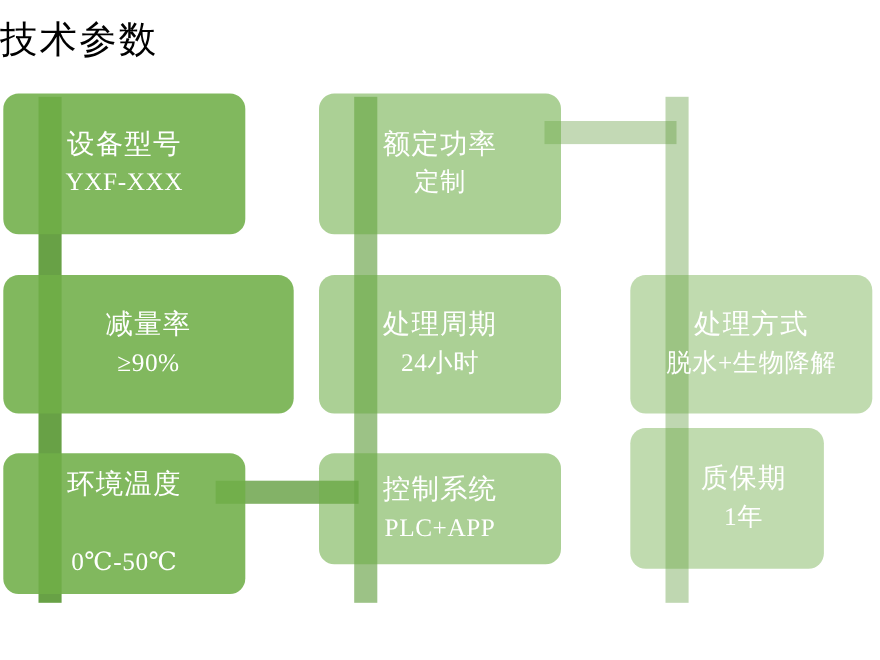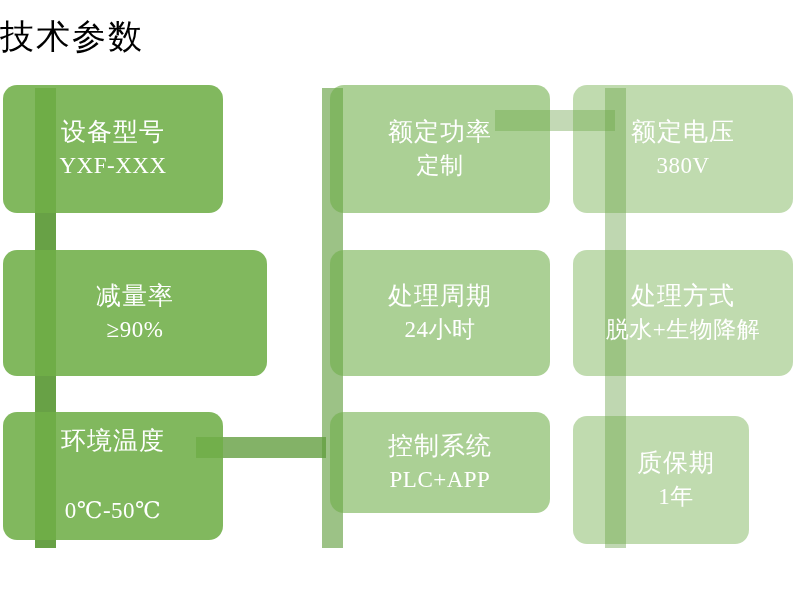--- a/index.html
+++ b/index.html
@@ -61,21 +61,21 @@
   }
   .card .value {
     font-size: 23px;
     line-height: 34px;
     letter-spacing: 0.5px;
     white-space: nowrap;
   }
 
   
   .tint-1 { background: rgba(111,174,72, 0.88); }
-  .tint-2 { background: rgba(111,174,72, 0.58); margin-left: 40px; }
+  .tint-2 { background: rgba(111,174,72, 0.58); }
   .tint-3 { background: rgba(111,174,72, 0.44); }
 
   
   .cv-1 { background: rgba(96,156,60, 0.95); }
   .cv-2 { background: rgba(96,156,60, 0.62); }
   .cv-3 { background: rgba(96,156,60, 0.40); }
 
   .ch-1 { background: rgba(96,156,60, 0.78); }
   .ch-3 { background: rgba(96,156,60, 0.38); }
 </style>
@@ -99,24 +99,20 @@
   <div class="card tint-1" style="left:3px;   top:85px;  width:220px; height:128px;">
     <div class="title">设备型号</div>
     <div class="value">YXF-XXX</div>
   </div>
 
   <div class="card tint-2" style="left:290px; top:85px;  width:220px; height:128px;">
     <div class="title">额定功率</div>
     <div class="value">定制</div>
   </div>
 
-  <div class="card tint-3" style="left:573px; top:85px;  width:220px; height:128px;">
-    <div class="title">额定电压</div>
-    <div class="value">380V</div>
-  </div>
 
   <div class="card tint-1" style="left:3px;   top:250px; width:264px; height:126px;">
     <div class="title">减量率</div>
     <div class="value">≥90%</div>
   </div>
 
   <div class="card tint-2" style="left:290px; top:250px; width:220px; height:126px;">
     <div class="title">处理周期</div>
     <div class="value">24小时</div>
   </div>
@@ -129,18 +125,18 @@
   <div class="card tint-1" style="left:3px;   top:412px; width:220px; height:128px;gap:36px;">
     <div class="title">环境温度</div>
     <div class="value">0℃-50℃</div>
   </div>
 
   <div class="card tint-2" style="left:290px; top:412px; width:220px; height:101px;">
     <div class="title">控制系统</div>
     <div class="value">PLC+APP</div>
   </div>
 
-  <div class="card tint-3" style="left:573px; top:416px; width:176px; height:128px;padding-left:30px;">
+  <div class="card tint-3" style="left:573px; top:389px; width:176px; height:128px;padding-left:30px;">
     <div class="title">质保期</div>
     <div class="value">1年</div>
   </div>
 
 </div>
 
 </body></html>

